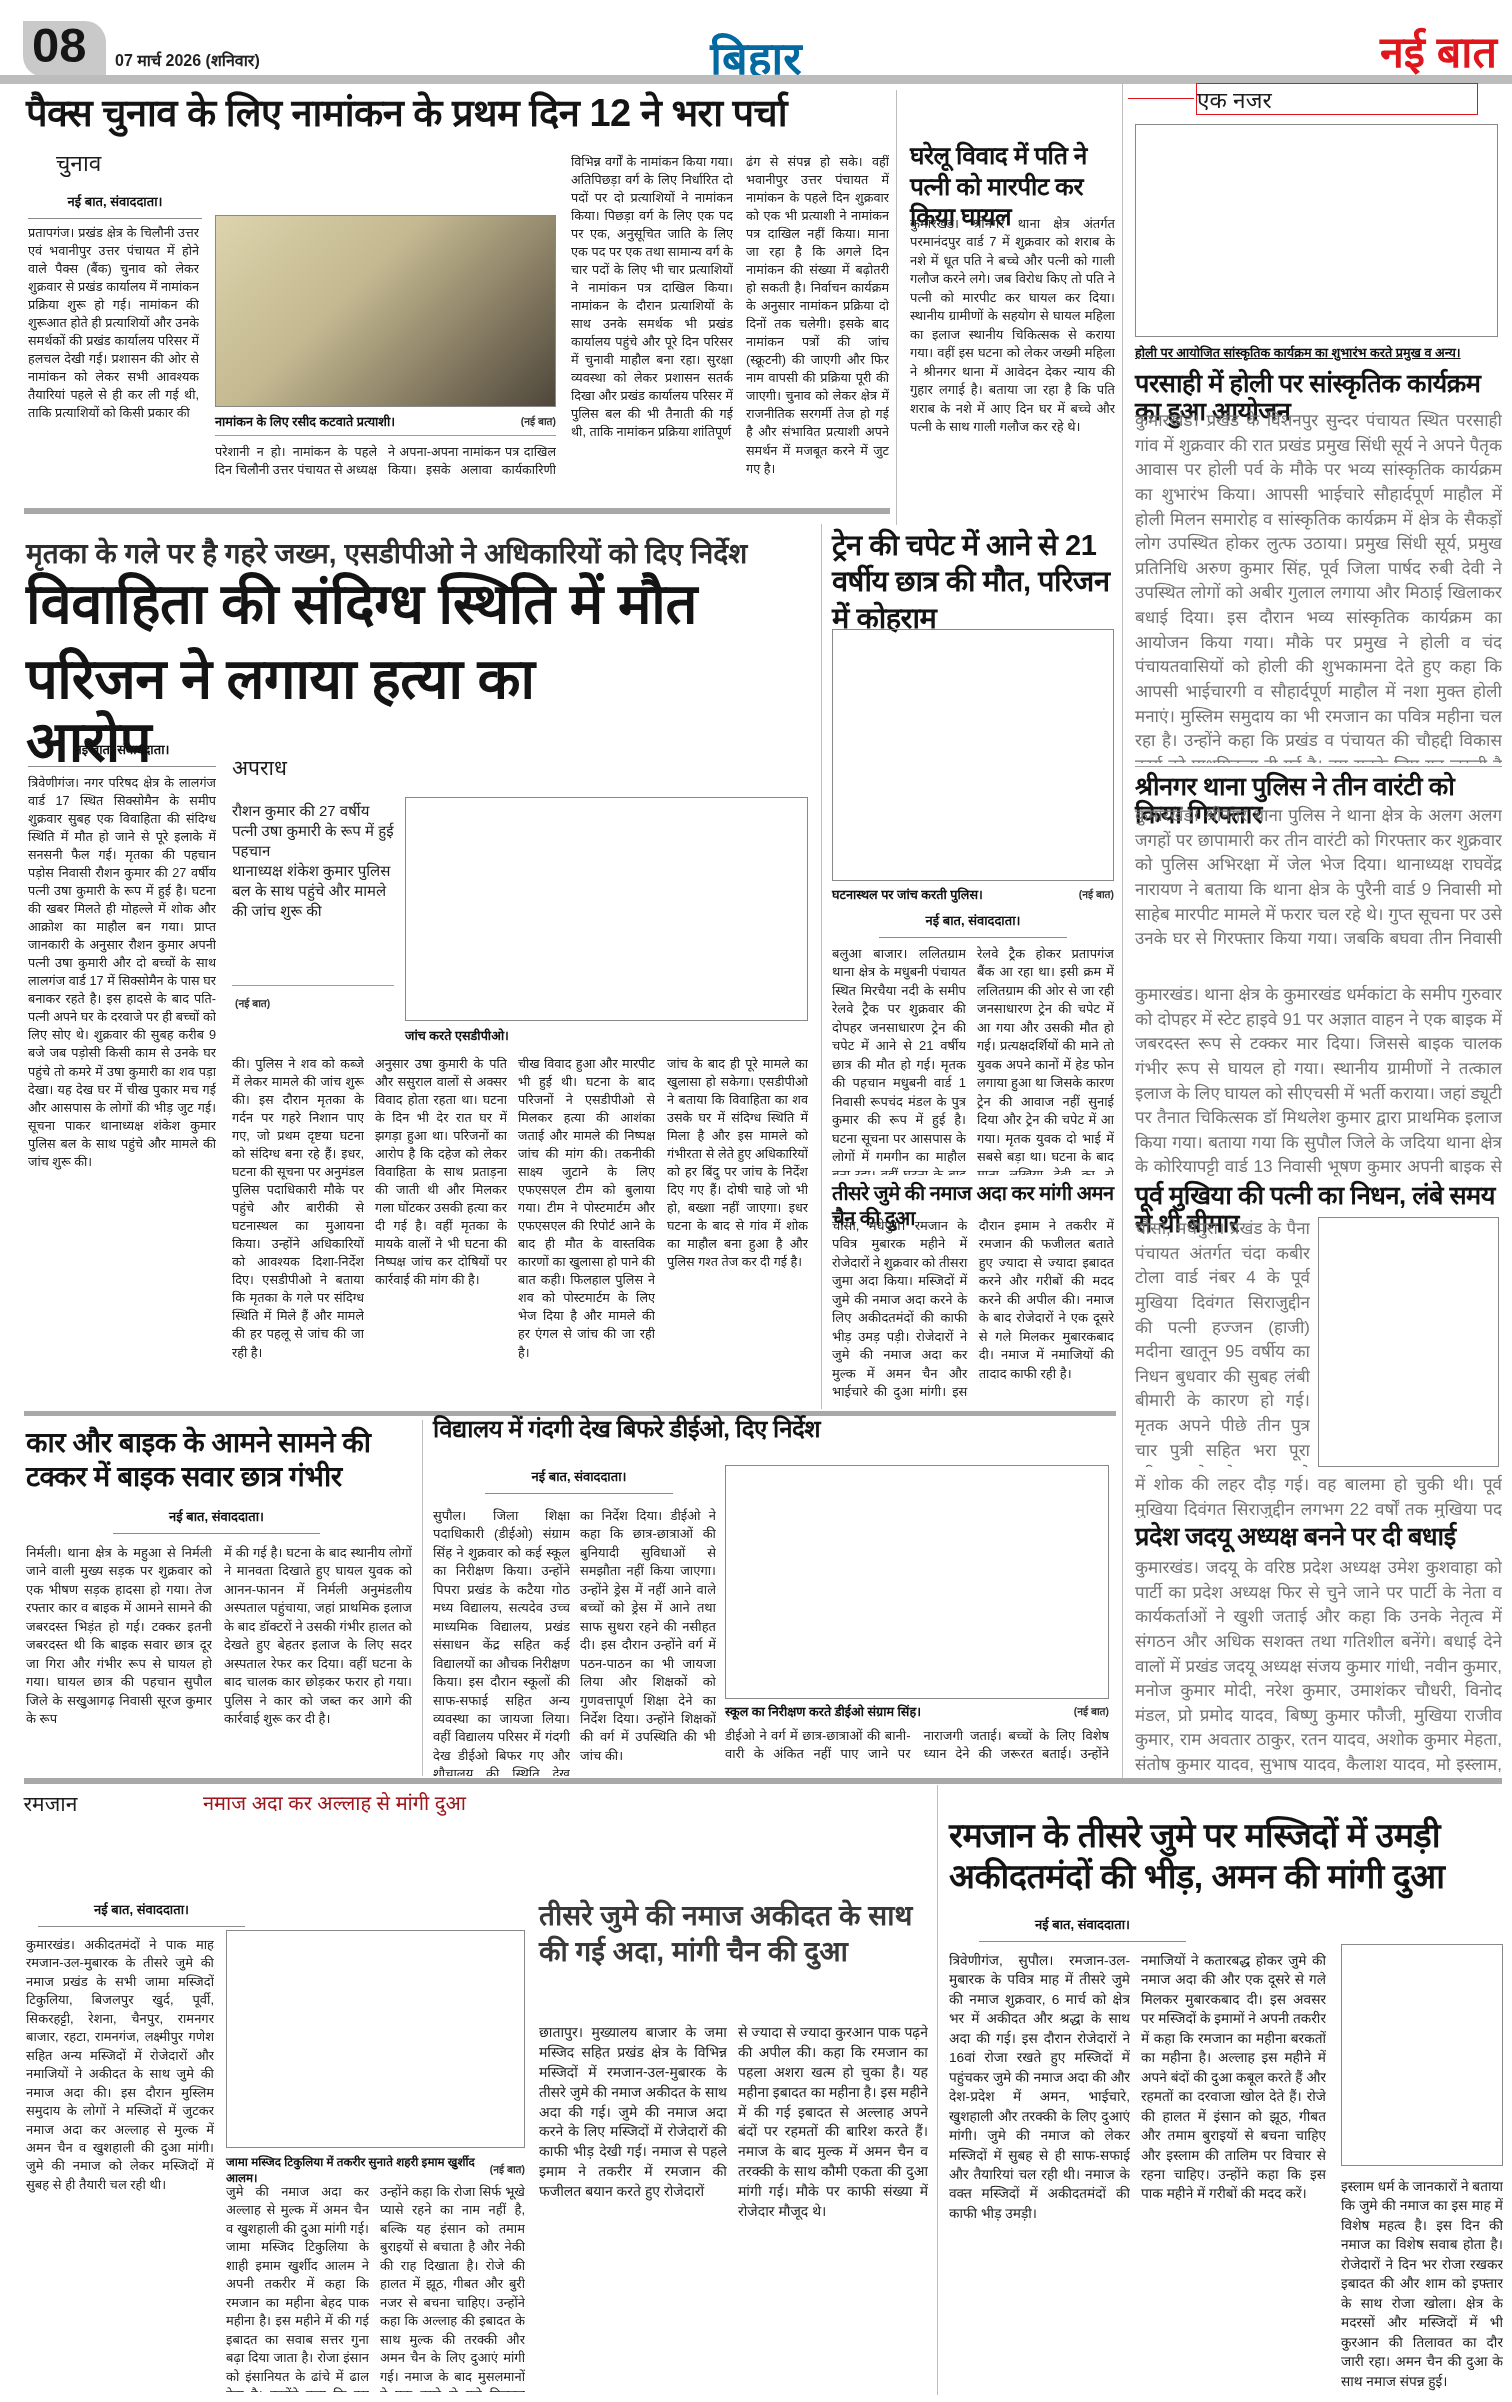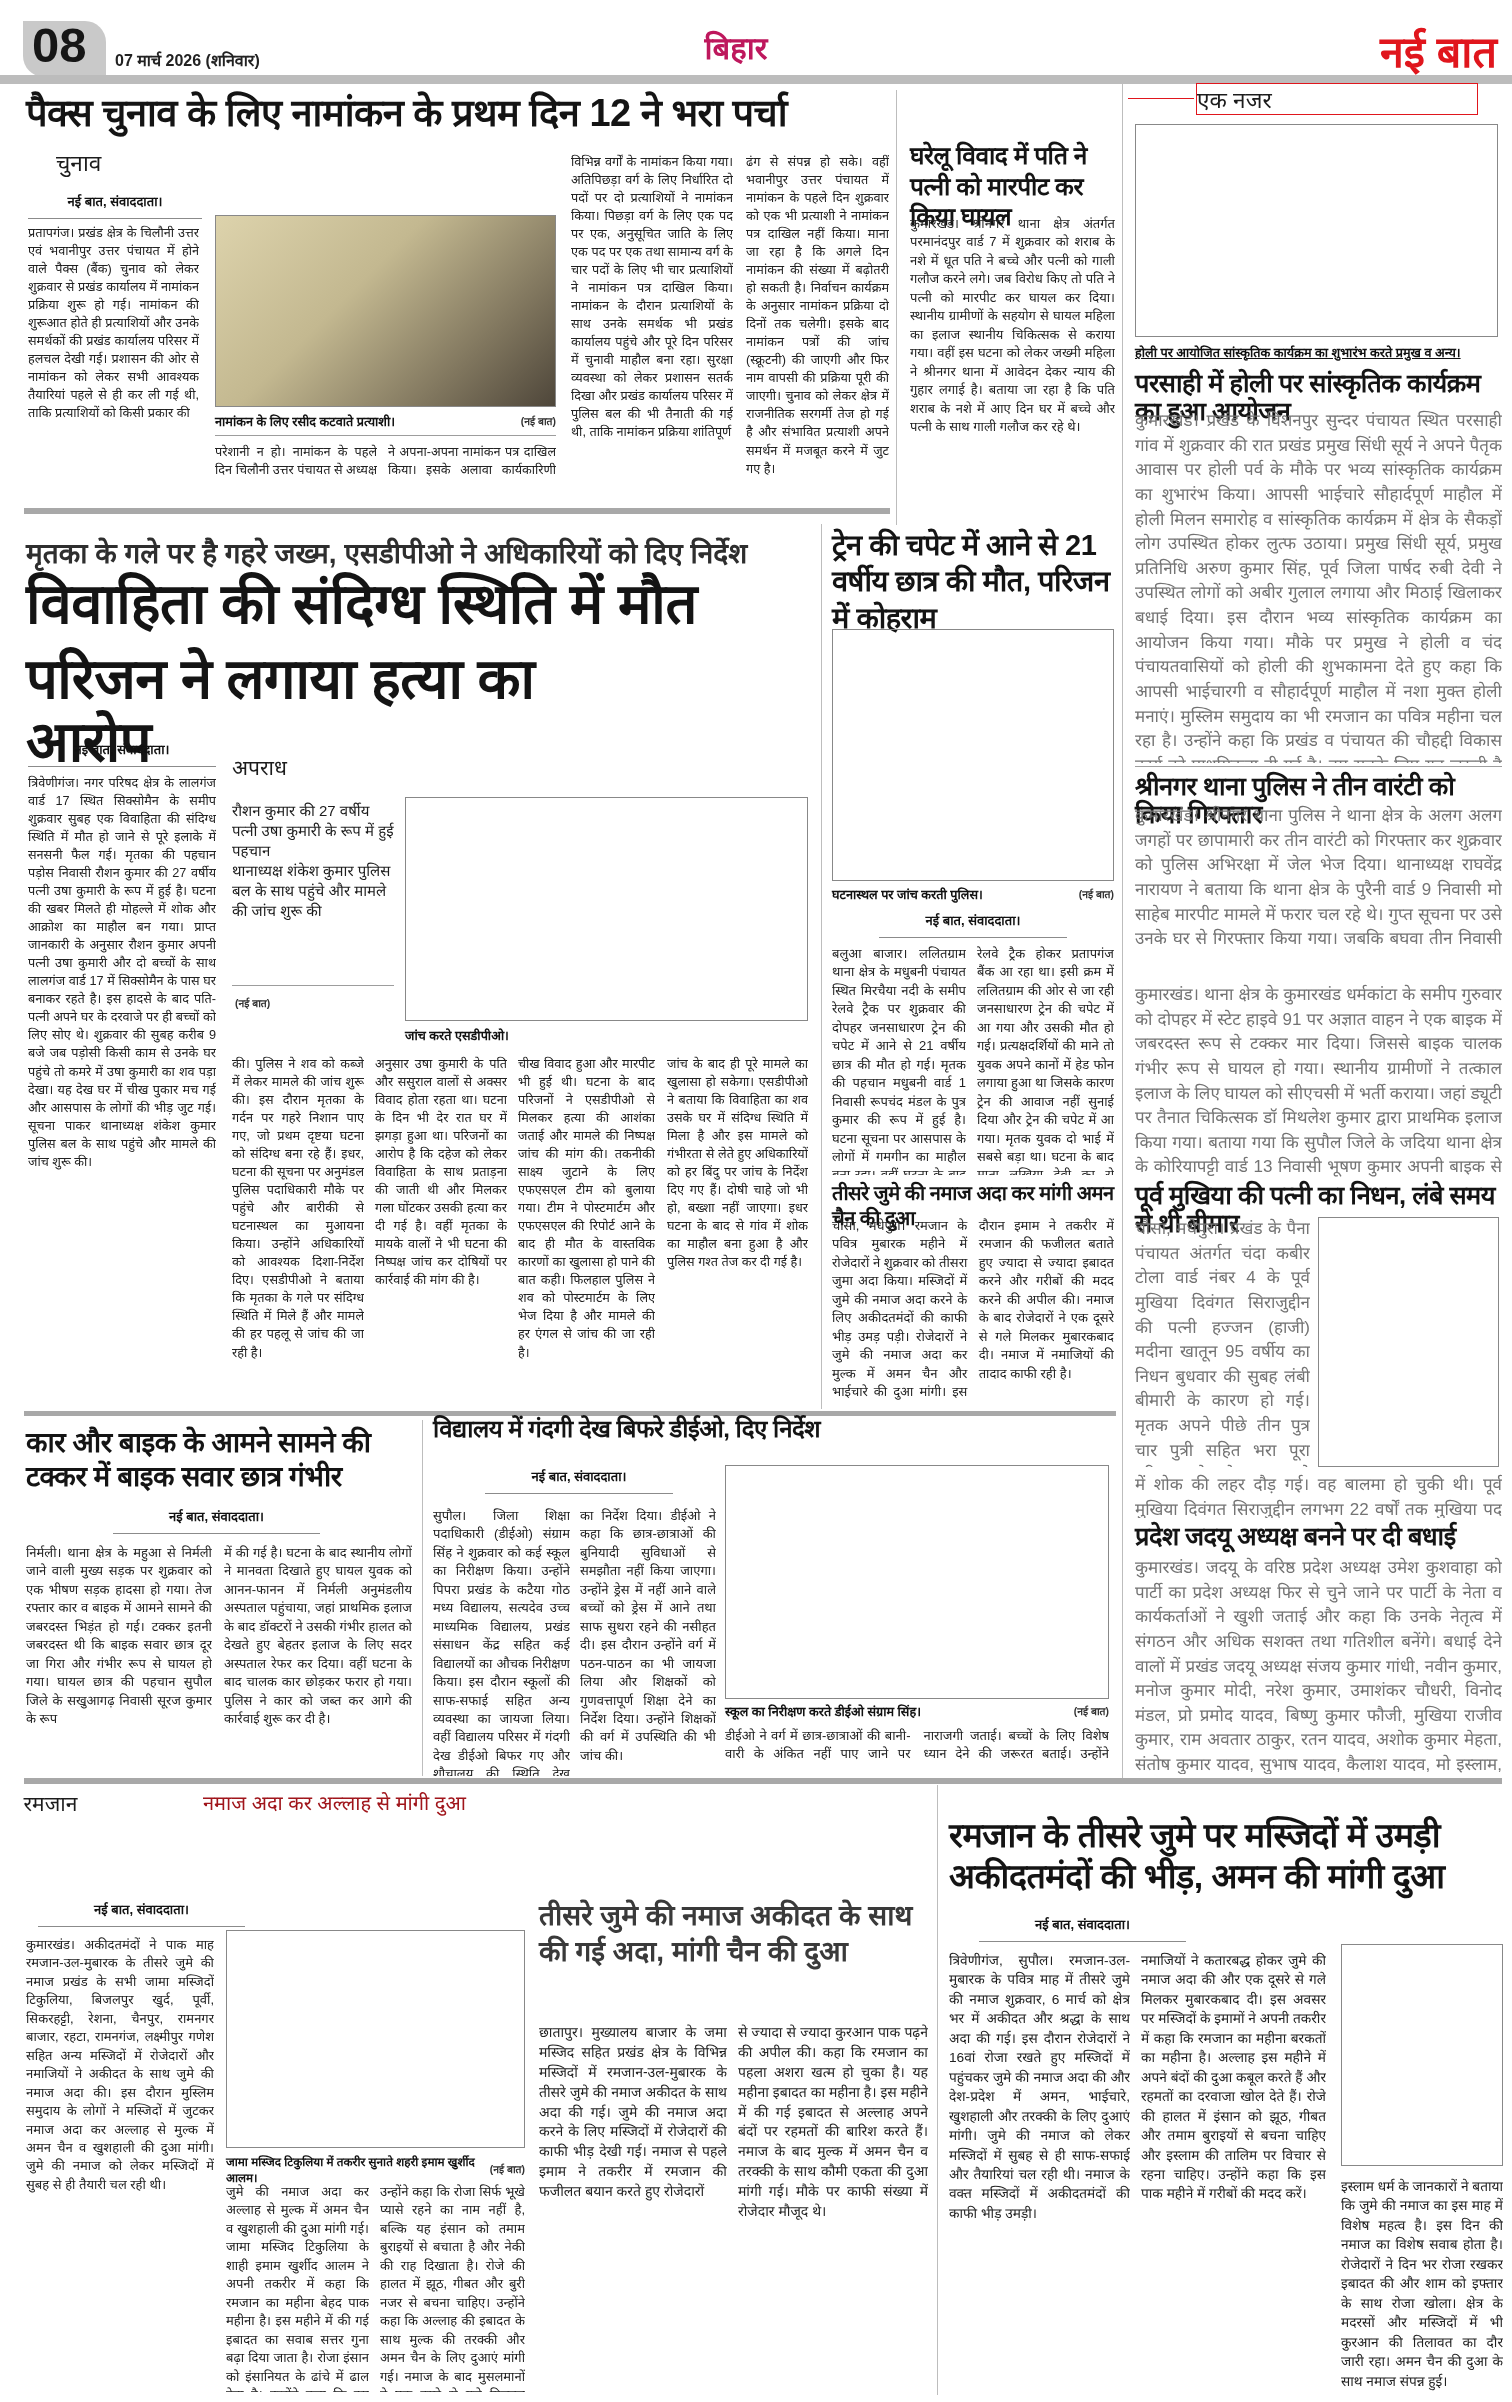--- a/index.html
+++ b/index.html
@@ -36,21 +36,21 @@
   .bullet-pt::before{content:"◆ ";color:#e0161d;}
 </style>
 </head>
 <body>
 
 <div class="sheet">
 
   <div class="abs" style="left:22.6px;top:21px;width:83px;height:56px;background:#c9c9c9;border-radius:0 21px 0 21px;"></div>
   <div class="abs" style="left:32px;top:17px;font-size:49px;font-weight:bold;color:#161616;">08</div>
   <div class="abs" style="left:115px;top:49px;font-size:16px;font-weight:bold;color:#222;">07 मार्च 2026 (शनिवार)</div>
-  <div class="abs" style="left:639px;top:26px;width:194px;text-align:center;font-size:31px;font-weight:bold;color:#be185d;">बिहार</div>
+  <div class="abs" style="left:659px;top:26px;width:194px;text-align:center;font-size:45px;font-weight:bold;color:#0369a1;">बिहार</div>
   <div class="abs" style="left:1243px;top:21px;width:254px;text-align:right;font-size:43px;font-weight:bold;color:#e0161d;">नई बात</div>
   <div class="abs gbar" style="left:0;top:75px;width:1512px;height:8.5px;background:#bcbcbc;"></div>
 
   <div class="abs hl" style="left:26px;top:92px;width:866px;font-size:38px;">पैक्स चुनाव के लिए नामांकन के प्रथम दिन 12 ने भरा पर्चा</div>
 
   <div class="abs ribbon" style="left:56px;top:147px;width:151px;height:36px;font-size:22.6px;">
     <span class="chev" style="position:absolute;left:-17px;border-width:18px 17px 18px 0;border-color:transparent #e0161d transparent transparent;"></span>
     <span>चुनाव</span>
     <span class="chev" style="position:absolute;right:-17px;border-width:18px 0 18px 17px;border-color:transparent transparent transparent #e0161d;"></span>
   </div>

